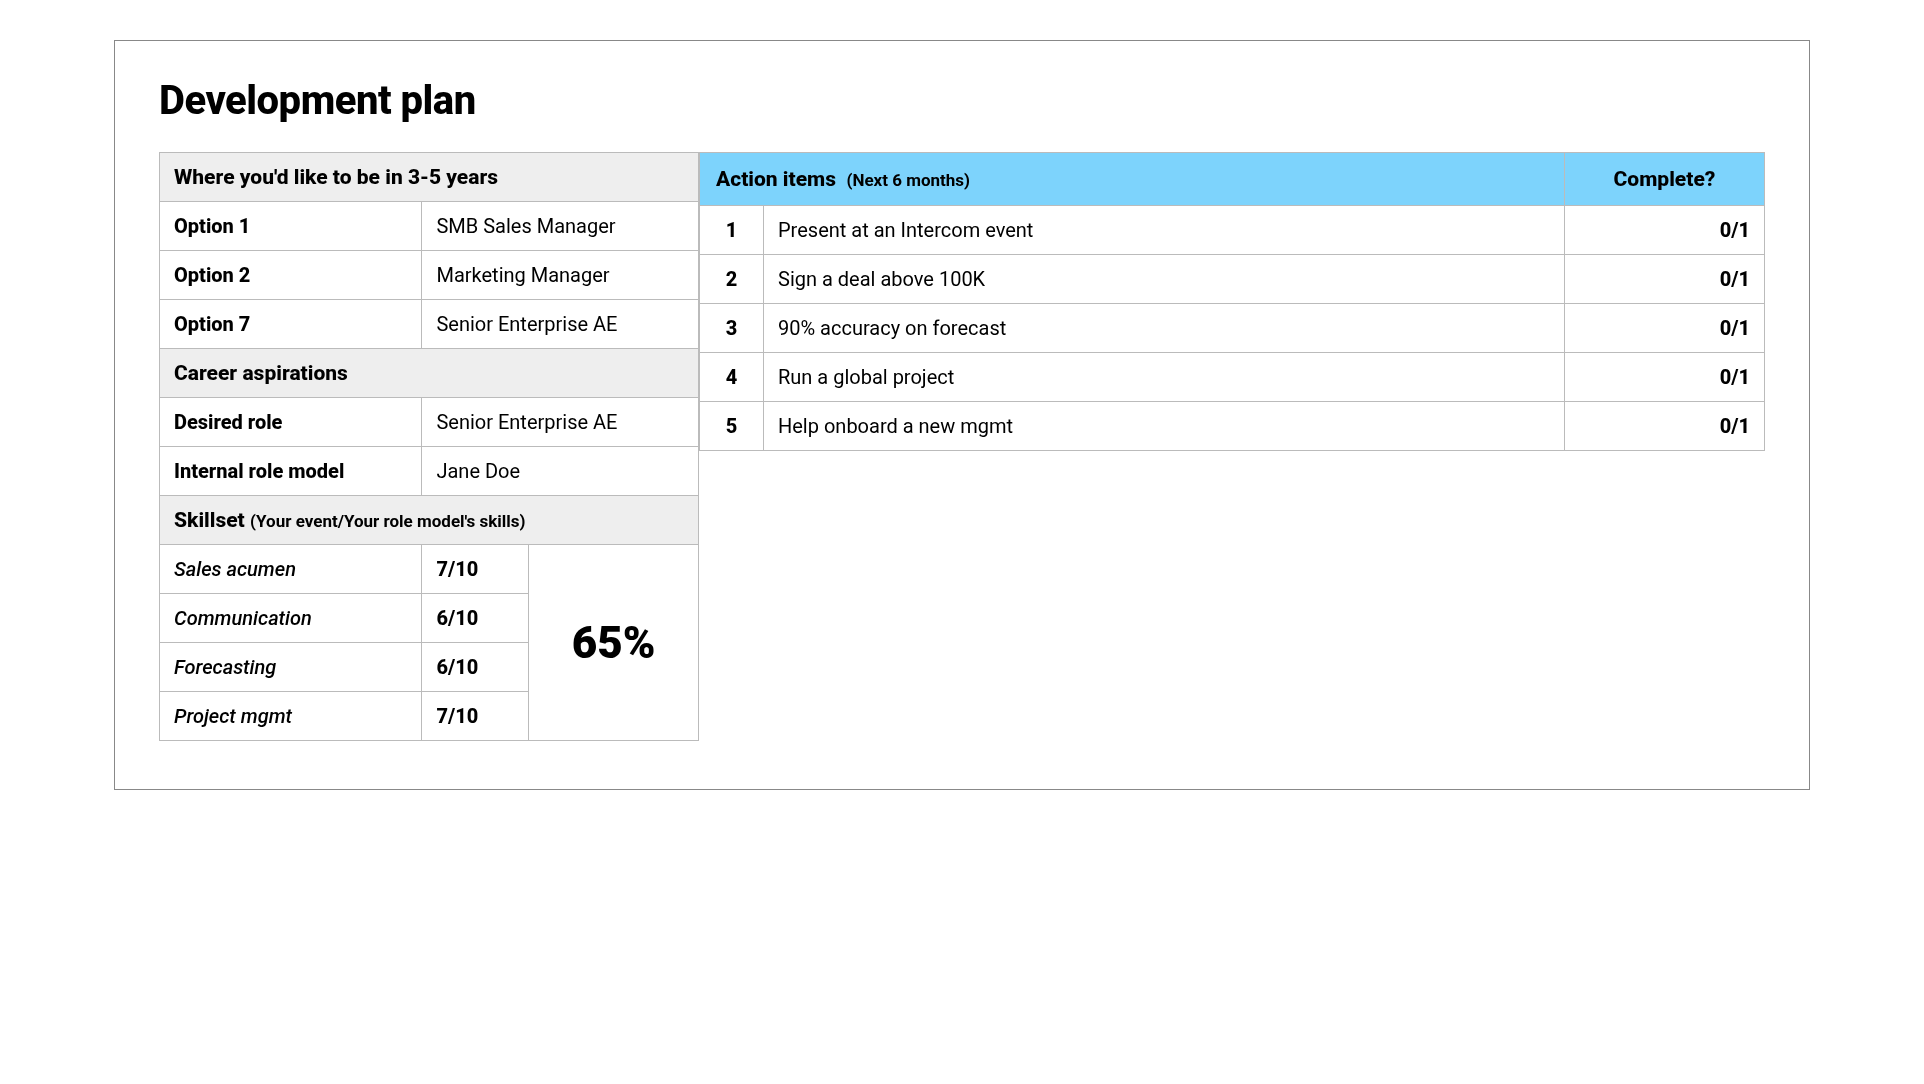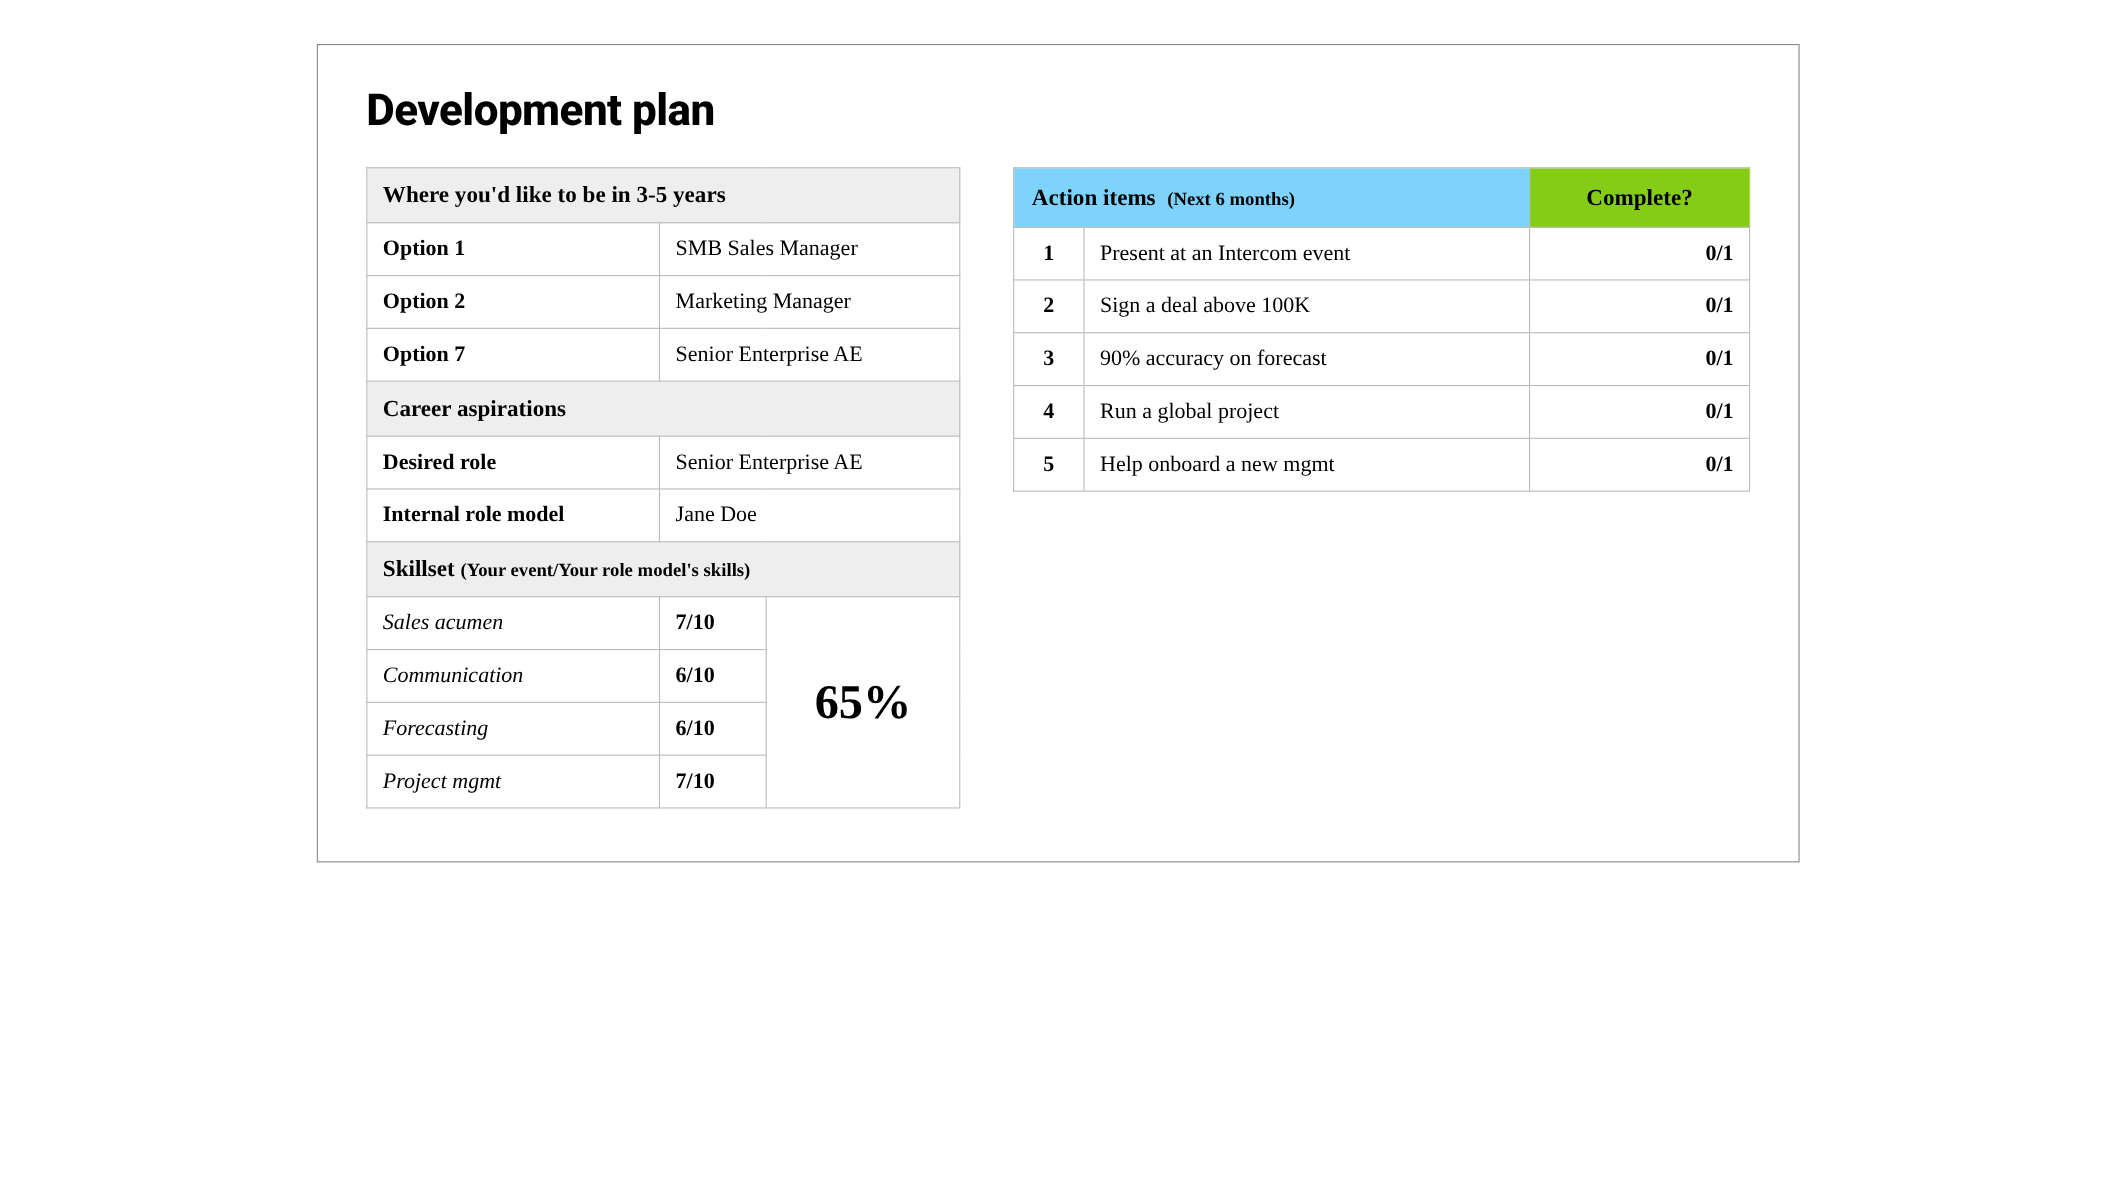--- a/index.html
+++ b/index.html
@@ -6,36 +6,34 @@
   html, body { width: 100%; height: 100%; }
   body {
     font-family: -apple-system, BlinkMacSystemFont, "Segoe UI", Roboto, "Helvetica Neue", Arial, sans-serif;
     background: #fff;
     display: flex;
     align-items: flex-start;
     justify-content: center;
     padding: 40px 0;
   }
   .page {
-    width: 1348px;
+    width: 1696px;
     border: 1px solid #888;
     padding: 36px 44px 48px 44px;
     background: #fff;
   }
   h1 {
     font-size: 40px;
     font-weight: 800;
     margin-bottom: 28px;
     letter-spacing: -0.5px;
   }
   .columns {
     display: flex;
-    gap: 48px;
     align-items: flex-start;
-    font-family: Liberation Serif, serif;
   }
   .col-left { flex: 0 0 540px; }
   .col-right { flex: 1; }
 
   table {
     border-collapse: collapse;
     width: 100%;
   }
   td, th {
     border: 1px solid #bbb;
@@ -67,21 +65,21 @@
     background: #7dd3fc;
     font-weight: 800;
     font-size: 21px;
     padding: 14px 16px;
   }
   .actions-table th.actions-head .sub {
     font-weight: 700;
     font-size: 17px;
   }
   .actions-table th.complete-head {
-    background: #84cc16;
+    background: #7dd3fc;
     font-weight: 800;
     font-size: 21px;
     text-align: center;
     width: 200px;
   }
   .actions-table .num {
     font-weight: 800;
     text-align: center;
     width: 64px;
   }

